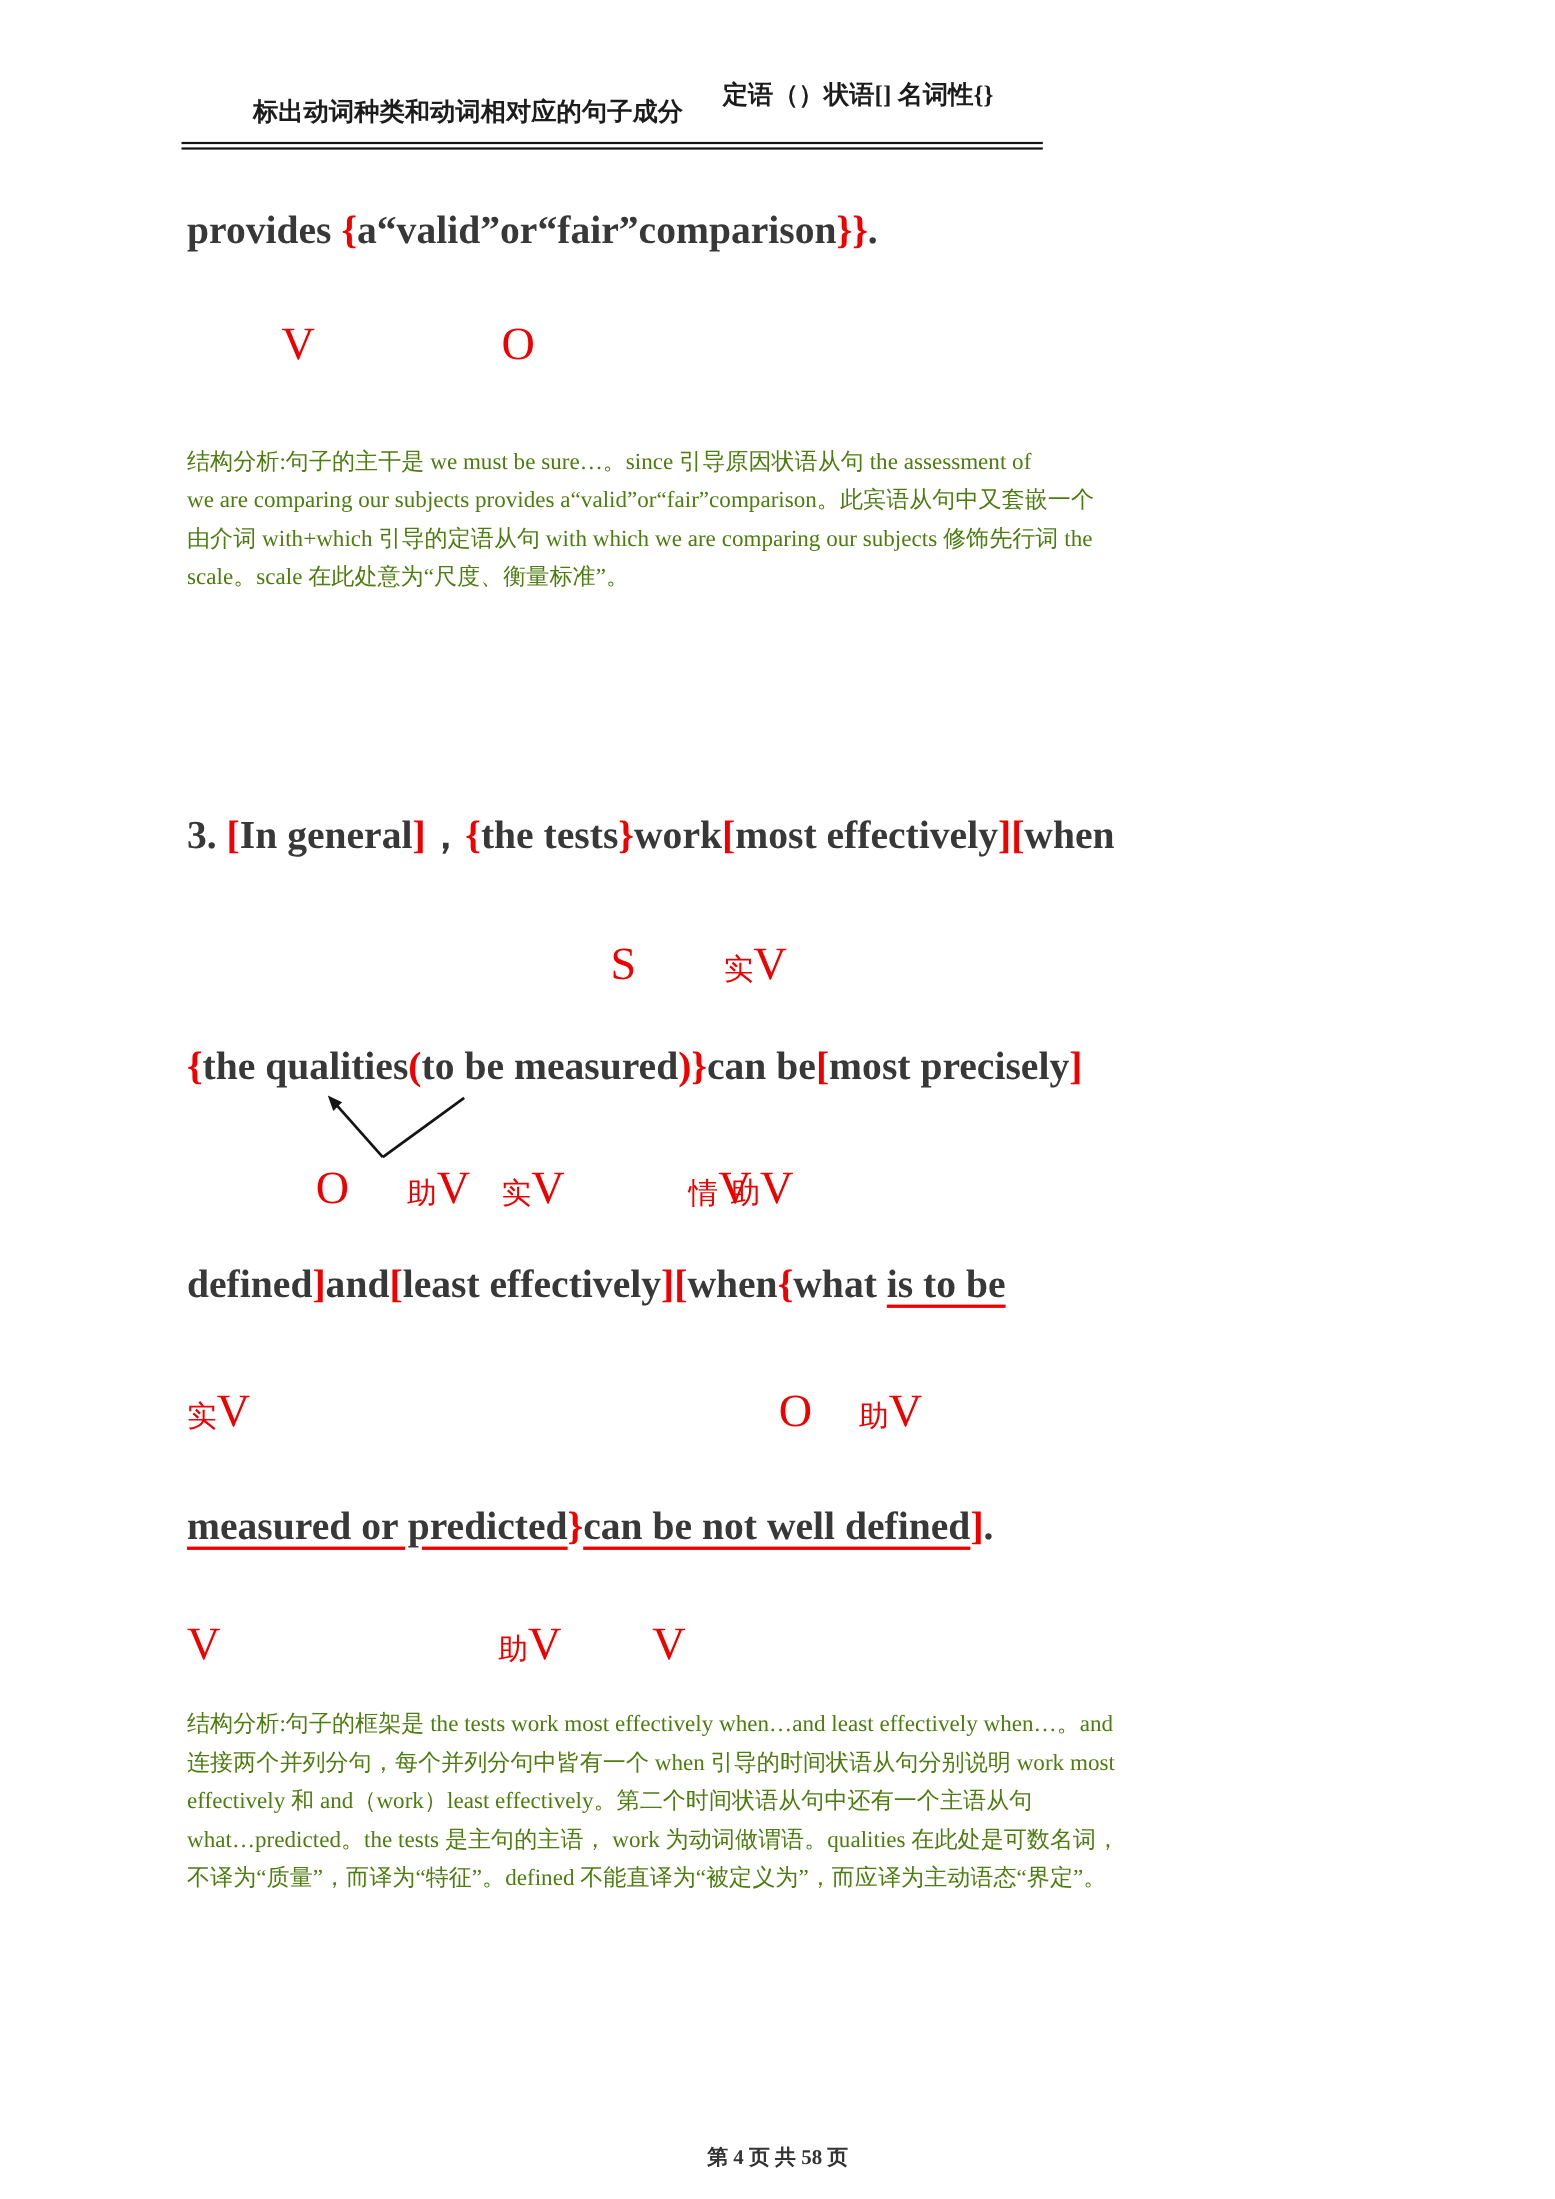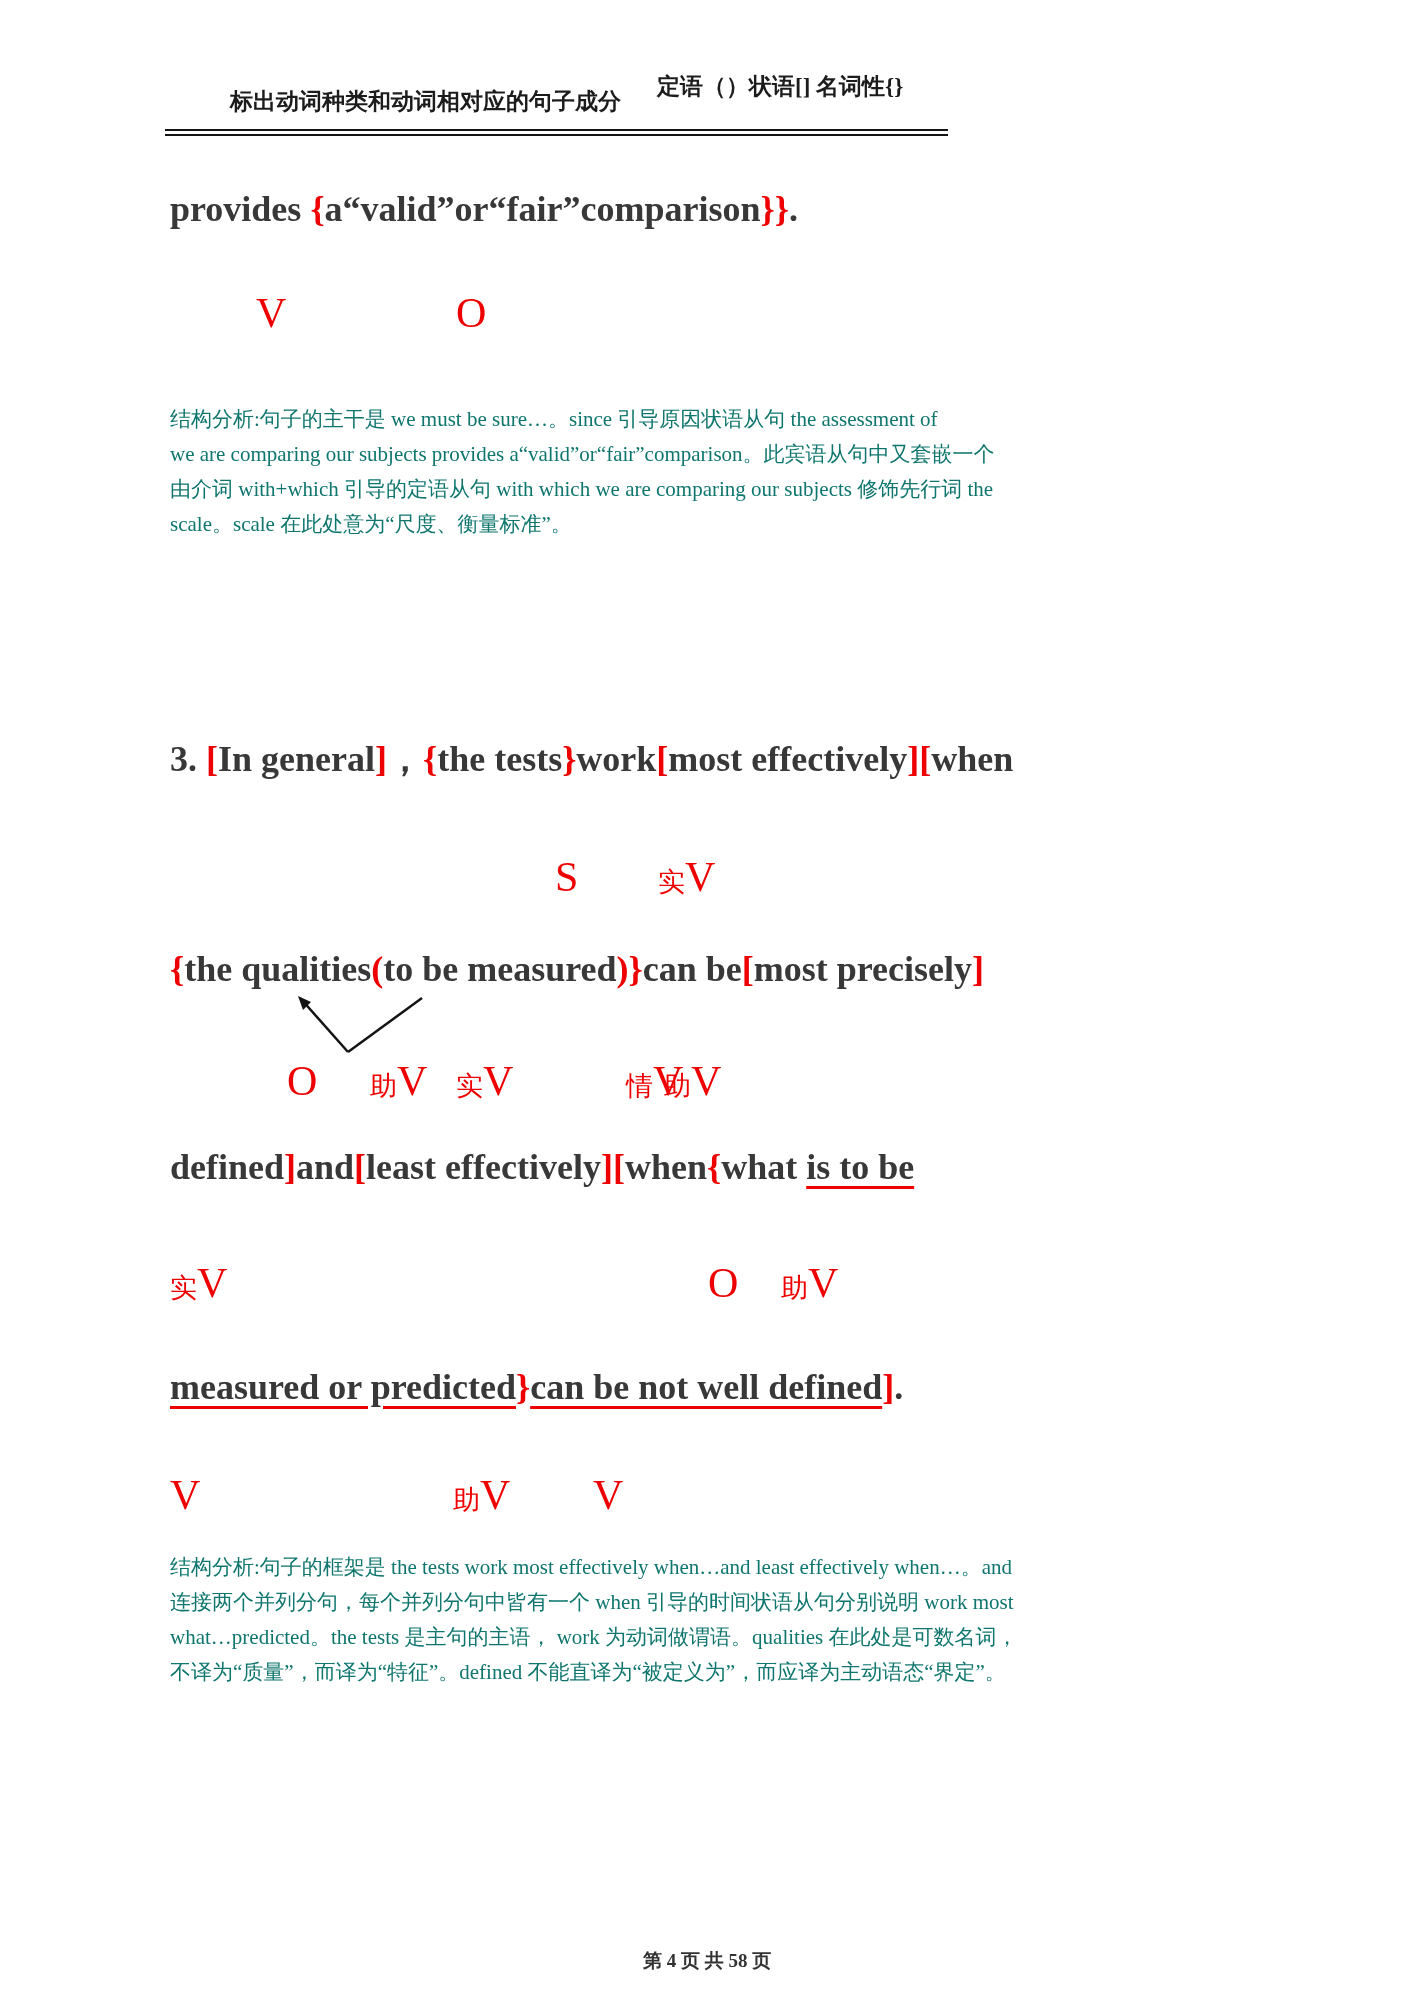--- a/index.html
+++ b/index.html
@@ -7,21 +7,21 @@
         font-family:"Liberation Serif","DejaVu Serif",serif;color:#383838;overflow:hidden;}
   .abs{position:absolute;}
   .hdr{font-size:23px;font-weight:bold;color:#1c1c1c;white-space:nowrap;line-height:1.2;}
   .hdr-rule{height:3px;border-top:2px solid #141414;border-bottom:2px solid #141414;}
   .sent{font-size:36px;font-weight:bold;white-space:nowrap;line-height:1.2;color:#383838;}
   .sent .red{color:var(--red,#ee0000);}
   .sent .ul{text-decoration:underline;text-decoration-color:var(--red,#ee0000);
             text-decoration-thickness:3px;text-underline-offset:7px;}
   .marker{font-size:42px;color:var(--red,#ee0000);line-height:1;white-space:nowrap;}
   .marker .mpfx{font-size:27px;}
-  .para{font-size:21px;color:#0f766e;line-height:35px;}
+  .para{font-size:21px;color:#4d7c0f;line-height:35px;}
   .para div{white-space:nowrap;}
   .footer{width:100%;text-align:center;font-size:19px;color:#333;}
   svg{display:block;}
 </style>
 </head>
 <body>
 
 <div class="page">
 
   <div class="abs hdr" style="left:230px;top:88px;">标出动词种类和动词相对应的句子成分</div>
@@ -67,19 +67,20 @@
 
   <div class="abs sent" style="left:170px;top:1366px;"><span class="ul">measured or predicted</span><span class="red">}</span><span class="ul">can be not well defined</span><span class="red">]</span><span>.</span></div>
 
   <div class="abs marker" style="left:170px;top:1474px;"><span>V</span></div>
   <div class="abs marker" style="left:453px;top:1474px;"><span class="mpfx">助</span><span>V</span></div>
   <div class="abs marker" style="left:593px;top:1474px;"><span>V</span></div>
 
   <div class="abs para" style="left:170px;top:1550px;width:790px;">
       <div>结构分析:句子的框架是 the tests work most effectively when…and least effectively when…。and</div>
       <div>连接两个并列分句，每个并列分句中皆有一个 when 引导的时间状语从句分别说明 work most</div>
+      <div>effectively 和 and（work）least effectively。第二个时间状语从句中还有一个主语从句</div>
       <div>what…predicted。the tests 是主句的主语， work 为动词做谓语。qualities 在此处是可数名词，</div>
       <div>不译为“质量”，而译为“特征”。defined 不能直译为“被定义为”，而应译为主动语态“界定”。</div>
     </div>
 
   <div class="abs footer" style="top:1948px;left:0;font-weight:bold;">第 4 页 共 58 页</div>
 
 </div>
 
 </body></html>

